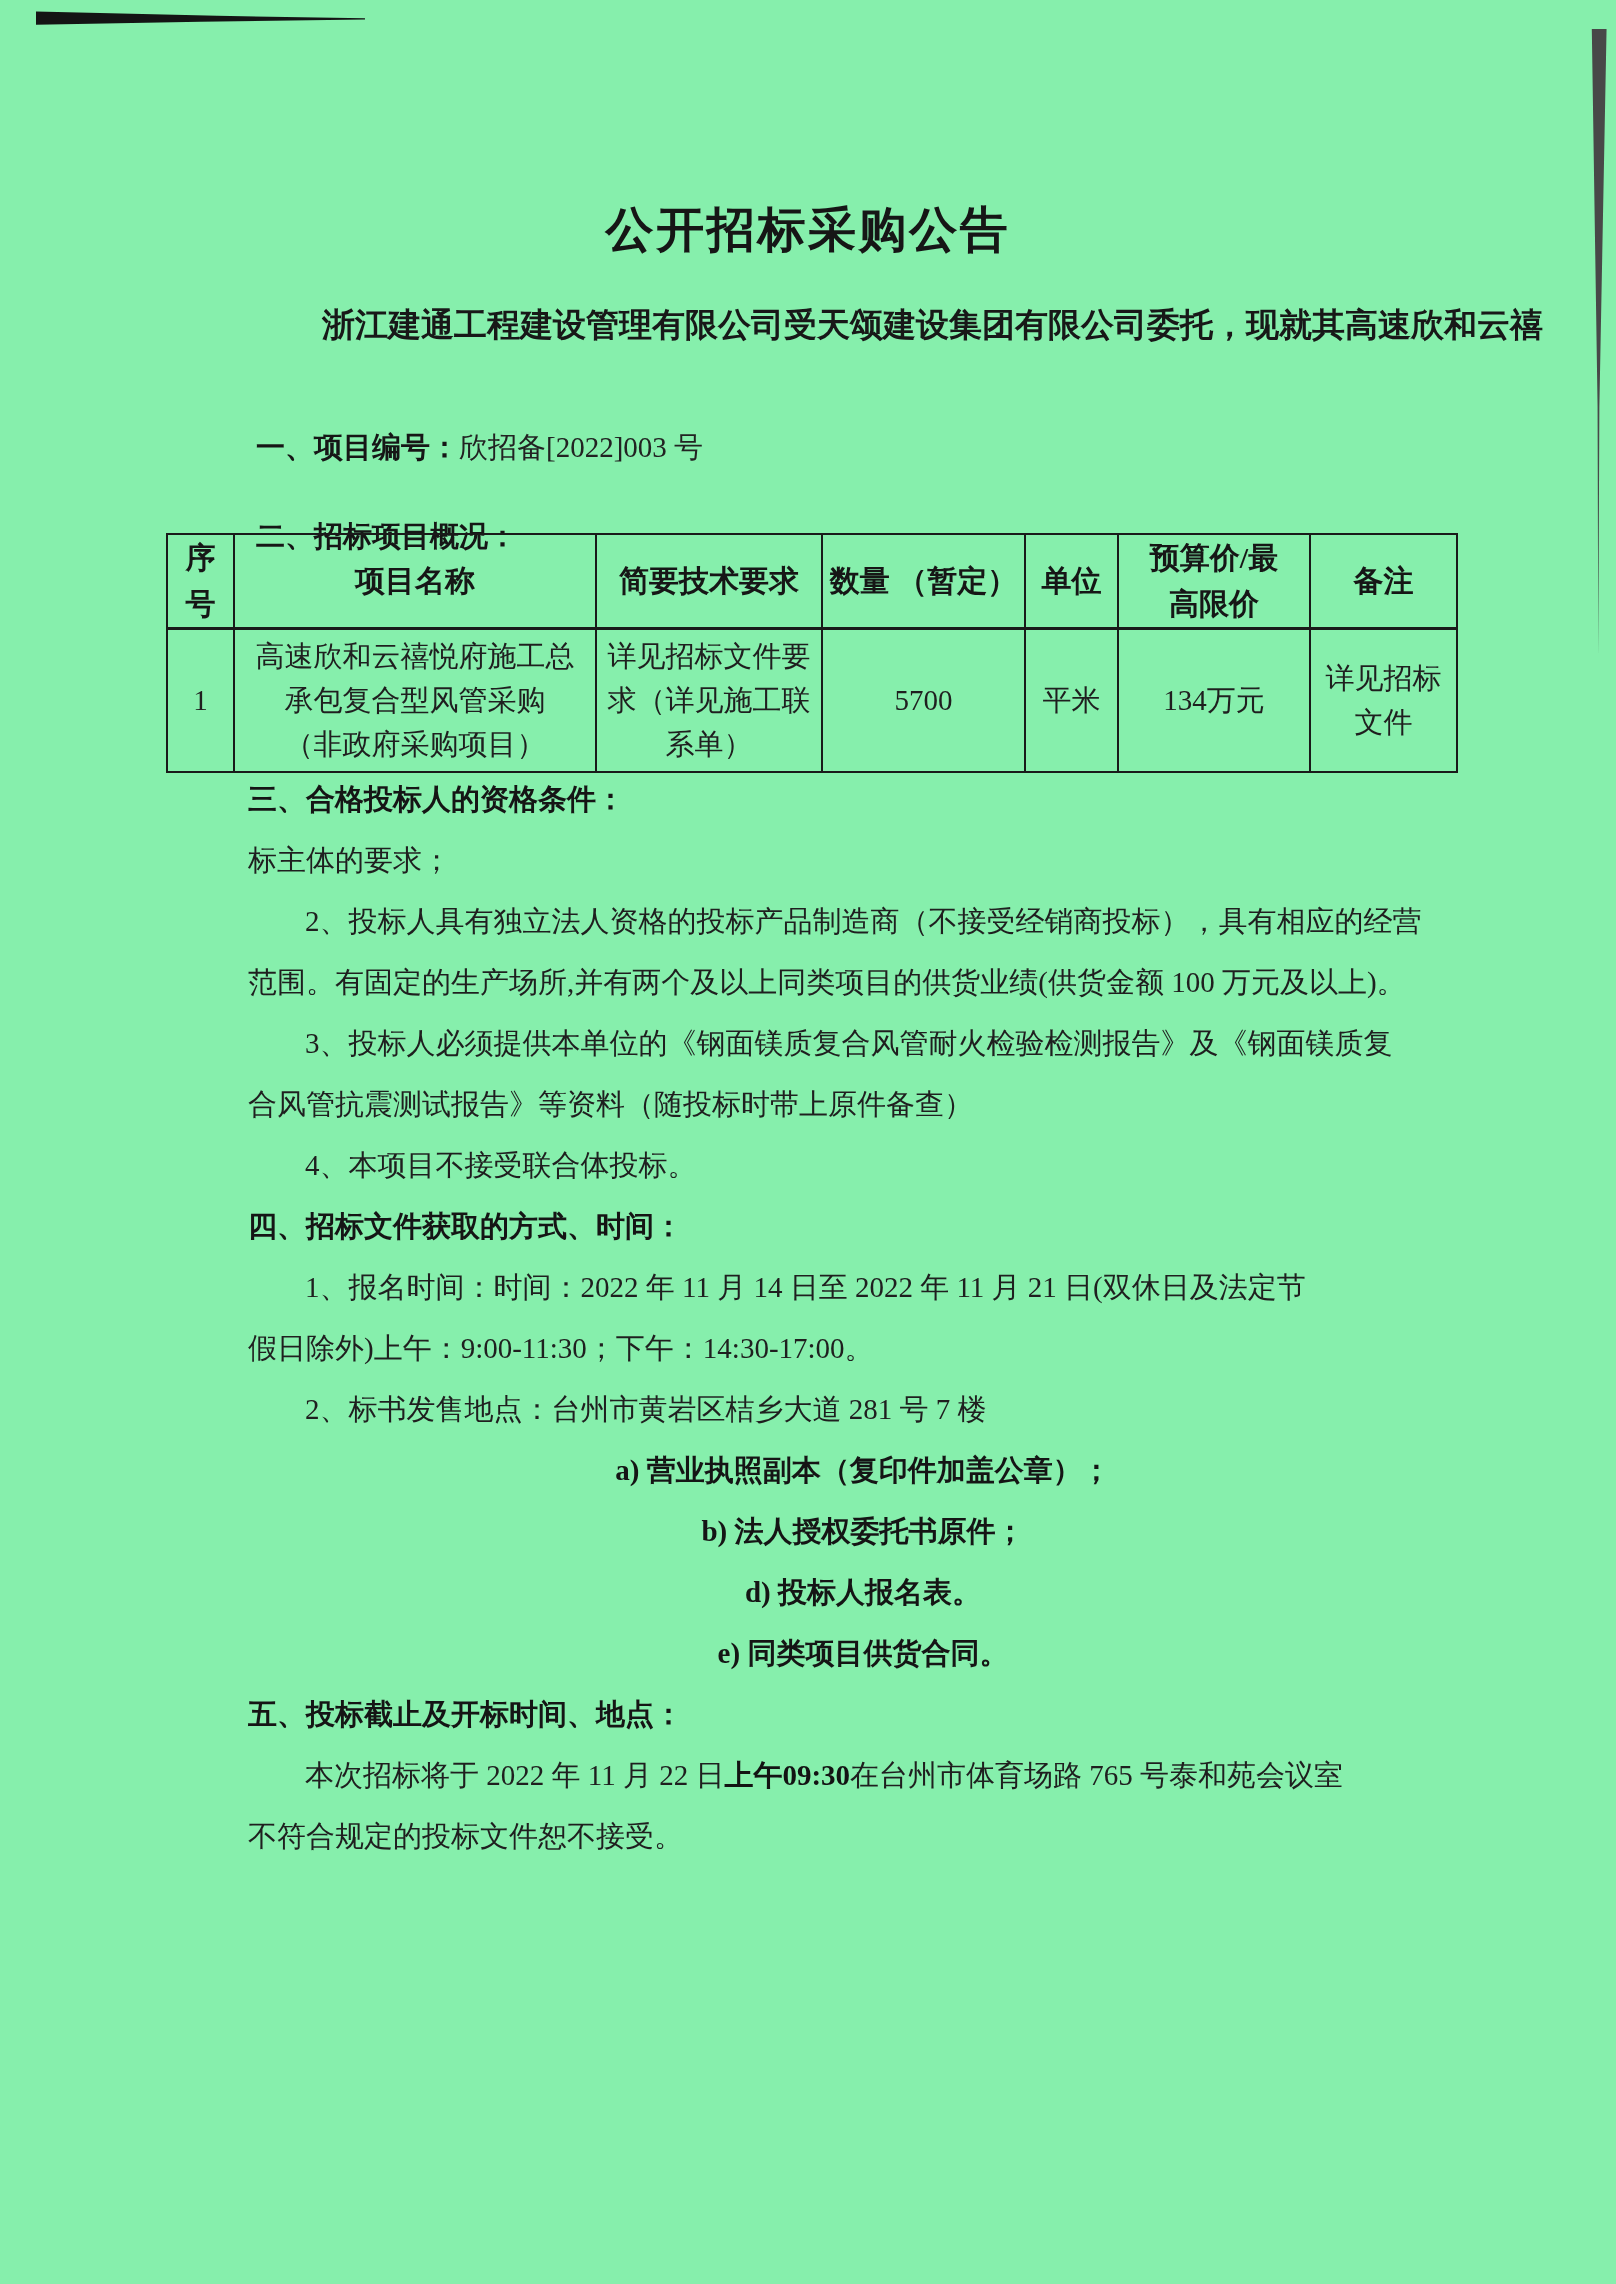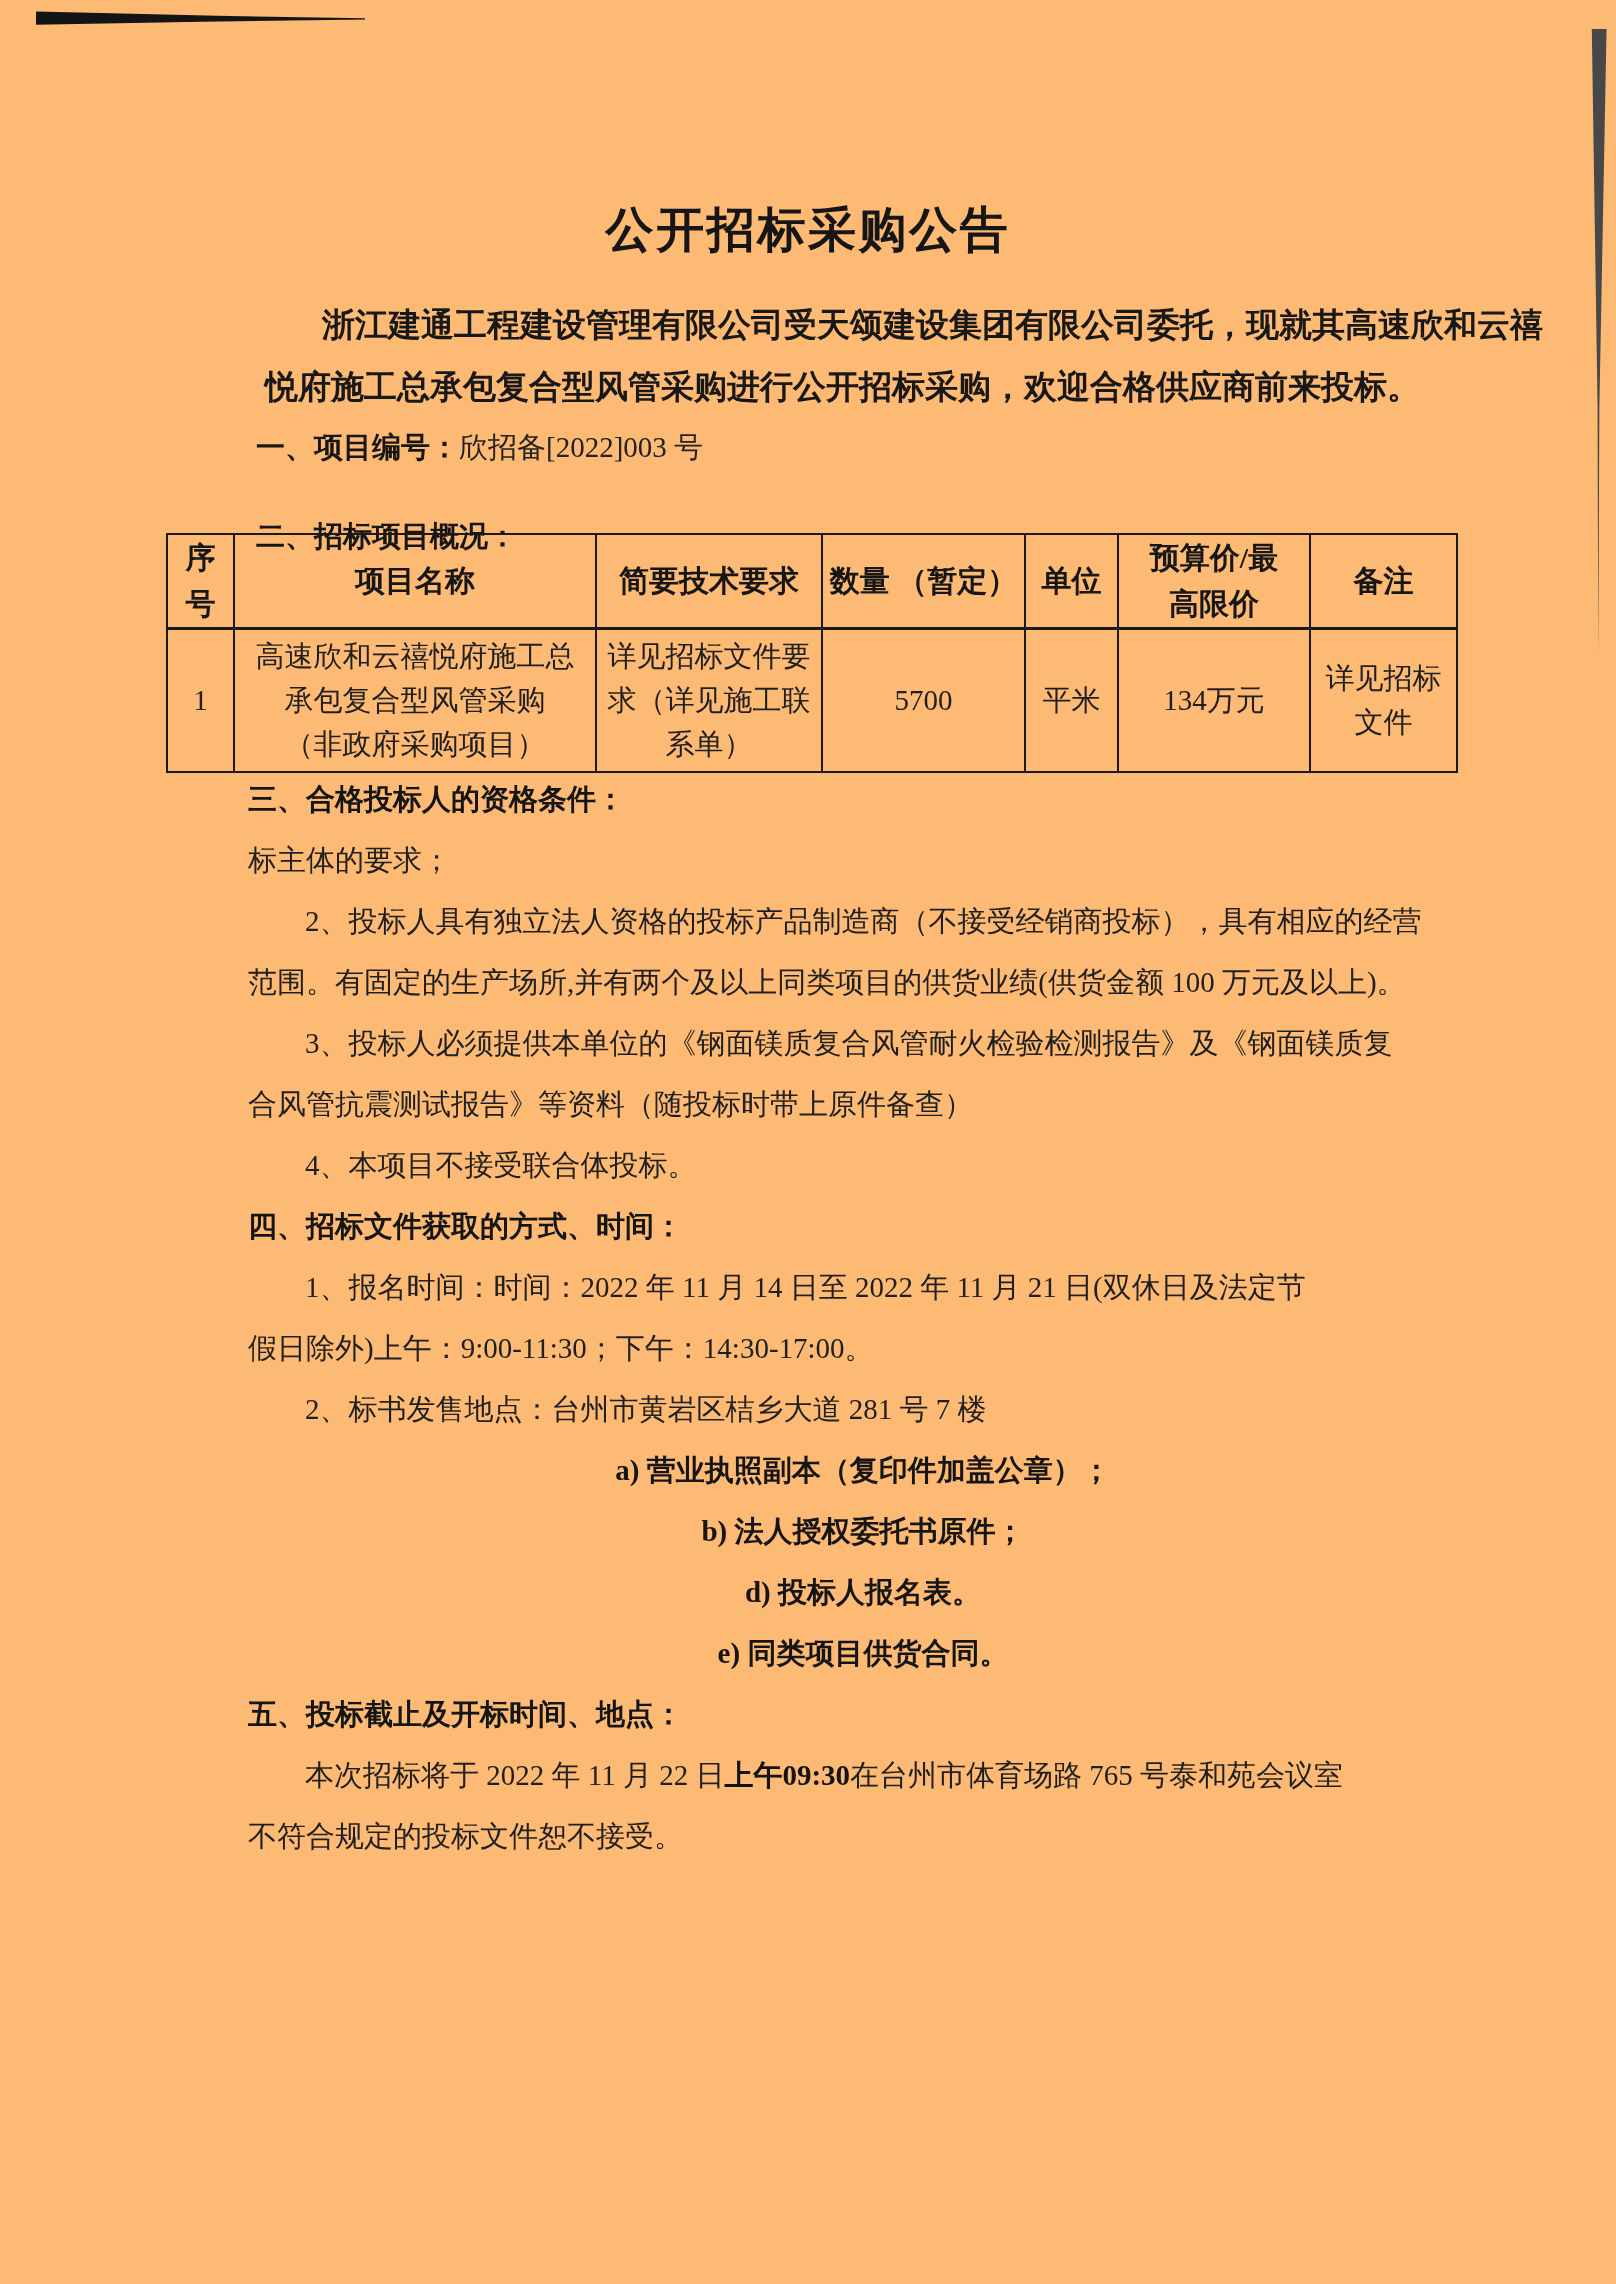--- a/index.html
+++ b/index.html
@@ -1,19 +1,19 @@
 <!DOCTYPE html>
 <html style="font-size:10.4px"><head>
 <meta charset="utf-8">
 <style>
   html,body{margin:0;padding:0;background:#e8e8e8;}
   .page{
     position:relative;
     width:1616px;height:2284px;
-    background:#fdba74;
+    background:#86efac;
     font-family:"Liberation Serif","DejaVu Serif",serif;
     color:#1e1e1e;
     overflow:hidden;
   }
   
   .artifact-top-line{
     position:absolute;left:36px;top:10.4px;width:329px;height:14.3px;
     background:#141414;
     clip-path:polygon(0 8%,55% 38%,100% 55%,100% 63%,50% 80%,0 100%);
   }
@@ -73,21 +73,20 @@
 <body>
 
 <div class="page">
 
   <div class="artifact-top-line"></div>
   <div class="artifact-right-bar"></div>
 
   <h1 class="title">公开招标采购公告</h1>
 
   <p class="intro l1">浙江建通工程建设管理有限公司受天颂建设集团有限公司委托，现就其高速欣和云禧</p>
-  <p class="intro l2">悦府施工总承包复合型风管采购进行公开招标采购，欢迎合格供应商前来投标。</p>
 
   <p class="item-line item1"><span class="lbl">一、项目编号：</span><span class="val">欣招备[2022]003 号</span></p>
 
   <p class="item-line item2"><span class="lbl">二、招标项目概况：</span></p>
 
   <table class="ptable">
     <colgroup>
       <col style="width:67px">
         <col style="width:362px">
         <col style="width:226px">

